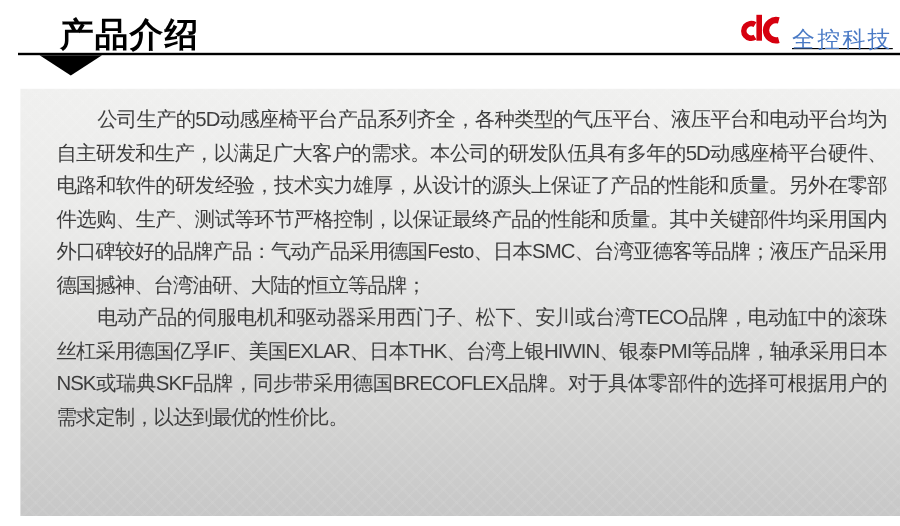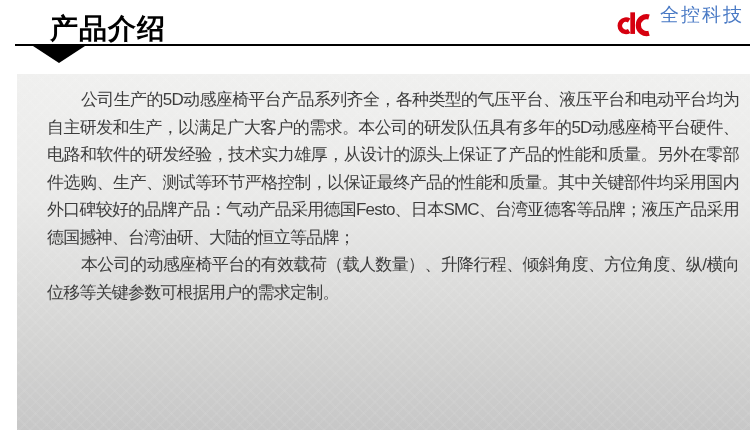--- a/index.html
+++ b/index.html
@@ -20,21 +20,21 @@
     letter-spacing:1px;
   }
   .title-en{
     margin:0 0 2px 10px;
     font-family:"Liberation Serif","DejaVu Serif",serif;
     font-size:17px;color:#111;line-height:1;
   }
   
   .logo{
     position:absolute;top:5px;right:6px;height:38px;
-    display:flex;align-items:flex-start;
+    display:flex;align-items:flex-end;text-decoration:underline;
   }
   .logo-icon{width:42px;height:38px;margin-right:4px;}
   .logo-text{display:flex;flex-direction:column;line-height:1;}
   .brand-cn{
     font-size:19px;color:#4a7ac5;letter-spacing:2px;font-weight:500;
   }
   .brand-en{
     font-size:15px;color:#2c62b8;font-weight:bold;margin-top:1px;
     letter-spacing:0.2px;
   }
@@ -86,14 +86,14 @@
   </svg>
   <div class="logo-text">
     <span class="brand-cn">全控科技</span>
   </div>
 </div>
 
 <div class="triangle"></div>
 
 <div class="panel">
   <p>公司生产的5D动感座椅平台产品系列齐全，各种类型的气压平台、液压平台和电动平台均为自主研发和生产，以满足广大客户的需求。本公司的研发队伍具有多年的5D动感座椅平台硬件、电路和软件的研发经验，技术实力雄厚，从设计的源头上保证了产品的性能和质量。另外在零部件选购、生产、测试等环节严格控制，以保证最终产品的性能和质量。其中关键部件均采用国内外口碑较好的品牌产品：气动产品采用德国Festo、日本SMC、台湾亚德客等品牌；液压产品采用德国撼神、台湾油研、大陆的恒立等品牌；</p>
-  <p>本公司的动感座椅平台的有效载荷（载人数量）、升降行程、倾斜角度、方位角度、纵/横向位移等关键参数可根据用户的需求定制。</p>
+  <p>电动产品的伺服电机和驱动器采用西门子、松下、安川或台湾TECO品牌，电动缸中的滚珠丝杠采用德国亿孚IF、美国EXLAR、日本THK、台湾上银HIWIN、银泰PMI等品牌，轴承采用日本NSK或瑞典SKF品牌，同步带采用德国BRECOFLEX品牌。对于具体零部件的选择可根据用户的需求定制，以达到最优的性价比。</p>
 </div>
 
 </body></html>

